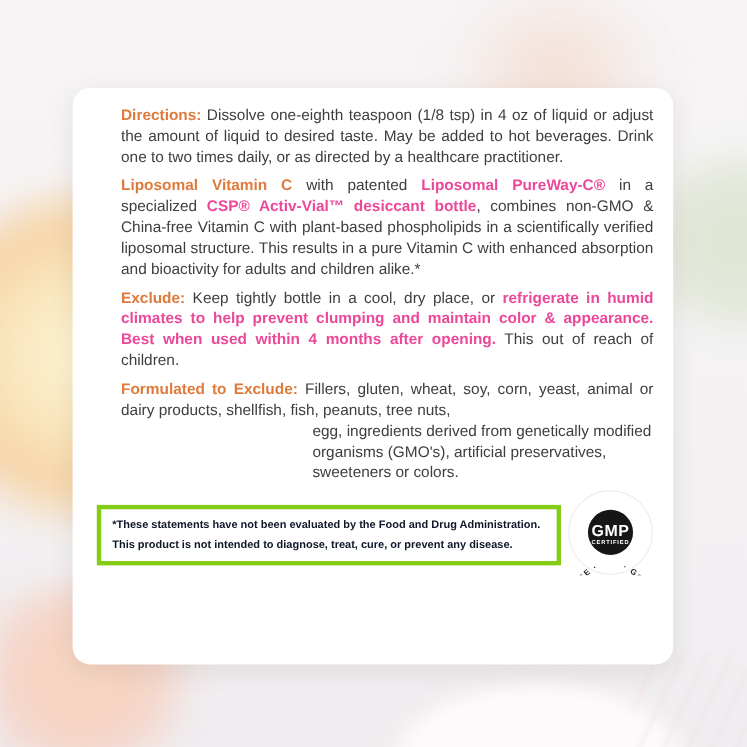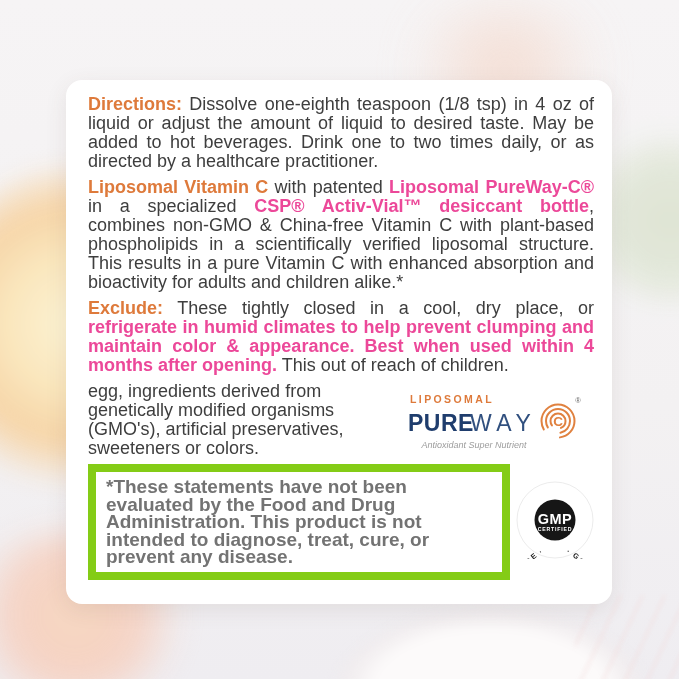--- a/index.html
+++ b/index.html
@@ -21,33 +21,33 @@
   .blob-bowl { left:270px; top:575px; width:440px; height:230px; filter:blur(5px);
     background:radial-gradient(ellipse closest-side, #fcfafa 52%, #f0ecee 66%, rgba(240,236,238,0) 72%); }
   .blob-pink-lines { left:575px; top:595px; width:150px; height:100px; filter:blur(2px); opacity:.55; border-radius:0;
     background:repeating-linear-gradient(115deg, rgba(242,216,216,.7) 0 3px, rgba(242,216,216,0) 3px 20px); }
 
   .card { position:absolute; left:66px; top:80px; width:546px; height:524px;
           background:#ffffff; border-radius:16px;
           box-shadow:0 6px 22px rgba(90,70,60,.10);
           padding:15px 18px 12px 22px; }
 
-  .para { font-size:18px; line-height:19px; color:#3e3e3e; text-align:justify; margin-bottom:7px; }
+  .para { font-size:14px; line-height:19px; color:#3e3e3e; text-align:justify; margin-bottom:7px;margin-left:22px; }
   .h { color:#de7a3b; font-weight:700; }
   .b { font-weight:700; color:#ec4899; }
 
   .formulated-wide { margin-bottom:0; }
-  .formulated-row { display:flex; align-items:center; margin-bottom:6px; }
+  .formulated-row { display:flex; align-items:flex-end; margin-bottom:6px;flex-direction:column; }
   .formulated-narrow { width:310px; text-align:left; margin-bottom:0; }
   .pureway-logo { margin-left:10px; margin-top:4px; flex:0 0 auto; }
 
   .bottom-row { display:flex; align-items:center; margin-top:4px; }
-  .disclaimer-box { flex:1; border:8px solid #84cc16; background:#fff;
+  .disclaimer-box { flex:1; border:4px solid #84cc16; background:#fff;
                     padding:6px 10px; margin-right:6px;
-                    font-size:19px; font-weight:700; line-height:17.5px; color:#737373;
+                    font-size:10px; font-weight:700; line-height:17.5px; color:#0f172a;
                     text-align:left; }
   .gmp-wrap { flex:0 0 auto; }
 </style>
 </head>
 <body>
 
 <div class="scene">
   <div class="blob blob-orange-slice"></div>
   <div class="blob blob-salmon-top"></div>
   <div class="blob blob-leaf"></div>
@@ -55,43 +55,27 @@
   <div class="blob blob-bowl"></div>
   <div class="blob blob-pink-lines"></div>
 
   <div class="card">
 
     <p class="para"><span class="h">Directions:</span> <span>Dissolve one-eighth teaspoon (1/8 tsp) in 4 oz of liquid or adjust the amount of liquid to desired taste. May be added to hot beverages. Drink one to two times daily, or as directed by a healthcare practitioner.</span></p>
 
 
     <p class="para"><span class="h">Liposomal Vitamin C</span><span> with patented </span><span class="b">Liposomal PureWay-C®</span><span> in a specialized </span><span class="b">CSP® Activ-Vial™ desiccant bottle</span><span>, combines non-GMO &amp; China-free Vitamin C with plant-based phospholipids in a scientifically verified liposomal structure. This results in a pure Vitamin C with enhanced absorption and bioactivity for adults and children alike.*</span></p>
 
-    <p class="para"><span class="h">Exclude:</span> <span>These tightly closed in a cool, dry place, or </span><span class="b">refrigerate in humid climates to help prevent clumping and maintain color &amp; appearance. Best when used within 4 months after opening.</span><span> This out of reach of children.</span></p>
+    <p class="para"><span class="h">Exclude:</span> <span>Keep tightly bottle in a cool, dry place, or </span><span class="b">refrigerate in humid climates to help prevent clumping and maintain color &amp; appearance. Best when used within 4 months after opening.</span><span> This out of reach of children.</span></p>
 
+    <p class="para formulated-wide"><span class="h">Formulated to Exclude:</span> <span>Fillers, gluten, wheat, soy, corn, yeast, animal or dairy products, shellfish, fish, peanuts, tree nuts,</span></p>
 
     <div class="formulated-row">
       <p class="para formulated-narrow">egg, ingredients derived from genetically modified organisms (GMO's), artificial preservatives, sweeteners or colors.</p>
 
-      <div class="pureway-logo">
-        <svg width="182" height="64" viewBox="0 0 182 64">
-          <text x="2" y="15" font-size="10.5" font-weight="700" letter-spacing="2.4" fill="#de7a3b">LIPOSOMAL</text>
-          <text x="0" y="43" font-size="23" font-weight="700" letter-spacing="0.5" fill="#1f3d6d">PURE</text>
-          <text x="62" y="43" font-size="23" font-weight="400" letter-spacing="5.5" fill="#31507f">WAY</text>
-          <g transform="translate(150,33)">
-            <g transform="rotate(180)">
-              <circle r="16.5" fill="none" stroke="#e0813f" stroke-width="2" stroke-linecap="round" stroke-dasharray="84.7 19" stroke-dashoffset="9.5"></circle>
-              <circle r="12" fill="none" stroke="#e0813f" stroke-width="2" stroke-linecap="round" stroke-dasharray="60.9 14.5" stroke-dashoffset="7.2"></circle>
-              <circle r="7.5" fill="none" stroke="#e0813f" stroke-width="2" stroke-linecap="round" stroke-dasharray="37.1 10" stroke-dashoffset="5"></circle>
-            </g>
-            <text x="0" y="4.8" font-size="13.5" font-weight="700" fill="#e0813f" text-anchor="middle">C</text>
-          </g>
-          <text x="170" y="15" font-size="7.5" fill="#666" text-anchor="middle">®</text>
-          <text x="66" y="60" font-size="9" font-style="italic" fill="#9c9c9c" text-anchor="middle">Antioxidant Super Nutrient</text>
-        </svg>
-      </div>
     </div>
 
     <div class="bottom-row">
       <div class="disclaimer-box">
         <span>*These statements have not been evaluated by the Food and Drug Administration. This product is not intended to diagnose, treat, cure, or prevent any disease.</span>
       </div>
       <div class="gmp-wrap">
         <svg width="78" height="78" viewBox="0 0 78 78">
           <circle cx="39" cy="39" r="38" fill="#ffffff" stroke="#ececec" stroke-width="1"></circle>
           <defs>

